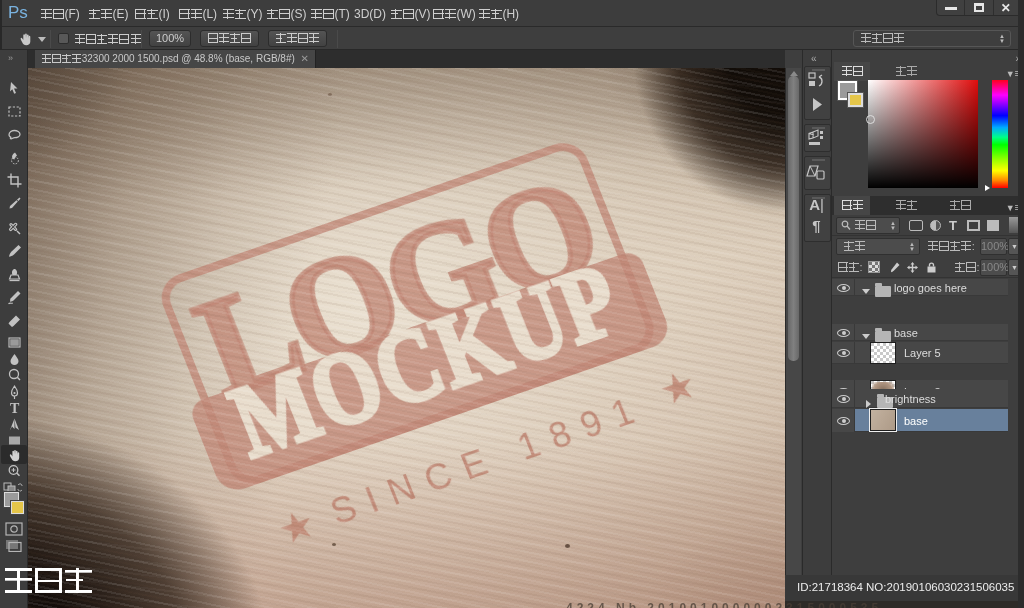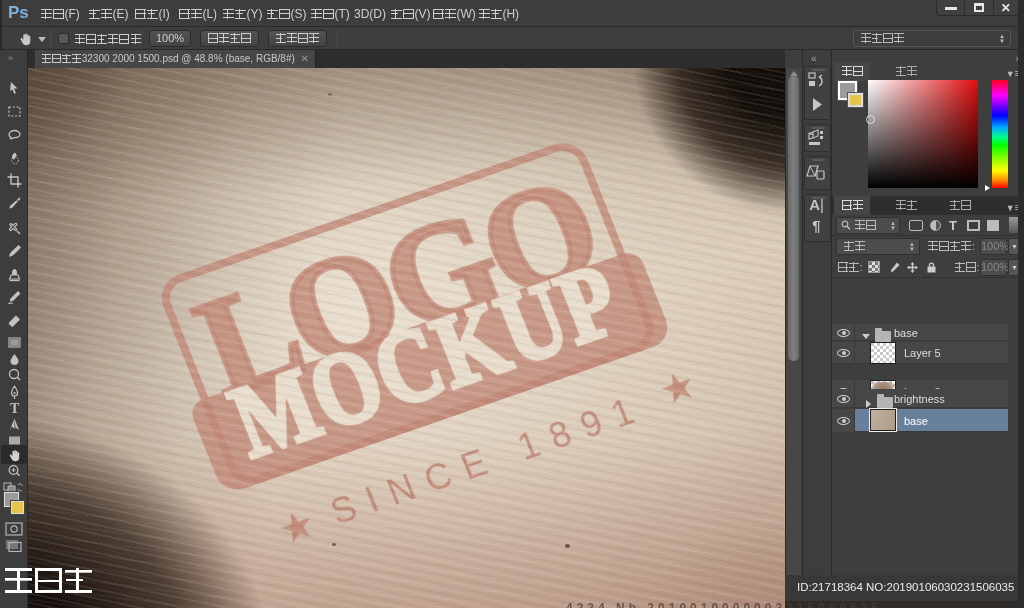--- a/index.html
+++ b/index.html
@@ -21,21 +21,21 @@
  linear-gradient(currentColor,currentColor) 0 100%/100% .11em no-repeat}
 .z.c{background:
  linear-gradient(currentColor,currentColor) 0 12%/100% .1em no-repeat,
  linear-gradient(currentColor,currentColor) 18% 50%/64% .09em no-repeat,
  linear-gradient(currentColor,currentColor) 47% 0/.11em 100% no-repeat,
  linear-gradient(currentColor,currentColor) 0 100%/100% .11em no-repeat}
 
 
 #menubar{left:0;top:0;width:1024px;height:27px;background:#3d3d3d;border-bottom:1px solid #2a2a2a;font-size:12px}
 #menubar .it{position:absolute;top:7px;white-space:nowrap;color:#cfcfcf}
-#pslogo{position:absolute;left:8px;top:3px;font-size:17px;font-weight:bold;color:#7ab3e0}
+#pslogo{position:absolute;left:8px;top:3px;font-size:17px;font-weight:normal;color:#7ab3e0}
 #winbtn{position:absolute;right:2px;top:0;width:86px;height:16px;background:#404040;border:1px solid #2b2b2b;border-top:none;border-radius:0 0 4px 4px;display:flex}
 #winbtn>div{flex:1;border-right:1px solid #2e2e2e;position:relative}
 #winbtn>div:last-child{border-right:none}
 #optbar{left:0;top:28px;width:1024px;height:22px;background:#3e3e3e;border-bottom:1px solid #282828;font-size:11px}
 .obtn{position:absolute;top:2px;height:17px;background:linear-gradient(#545454,#424242);border:1px solid #2c2c2c;border-radius:3px;color:#ccc;text-align:center;line-height:15px}
 .osep{position:absolute;top:2px;width:1px;height:18px;background:#333;border-right:1px solid #4a4a4a}
 
 #tabbar{left:0;top:50px;width:785px;height:18px;background:#2d2d2d}
 #dtab{position:absolute;left:35px;top:0;height:18px;background:#464646;border-right:1px solid #222;color:#c9c9c9;font-size:10px;line-height:18px;padding:0 6px}
 
@@ -405,20 +405,27 @@
           </svg></div>
       <div class="abs" style="left:93px;top:2px"><svg width="13" height="13">
             <rect x="2.5" y="5.5" width="8" height="6" fill="#ccc"></rect>
             <path d="M4.5 5.5 V4 C4.5 1.5 8.5 1.5 8.5 4 V5.5" fill="none" stroke="#ccc" stroke-width="1.4"></path>
           </svg></div>
       <div class="abs" style="left:122px;top:3px;font-size:11px;color:#bbb"><i class="z c"></i><i class="z b"></i>:</div>
       <div class="fld" style="left:148px;top:1px;width:27px;text-align:center;color:#888">100%</div>
       <div class="abs" style="left:176px;top:1px;width:13px;height:17px;background:#555;border:1px solid #303030;border-radius:2px;text-align:center;font-size:7px;line-height:15px;color:#ccc">▼</div>
     </div>
 
+    <div class="row" style="top:83px;height:17px;width:176px">
+      <div class="eyecol" style="height:17px">
+          <div class="eye"></div>
+        </div>
+      <div class="abs" style="left:30px;top:3px"><span class="tri"></span><span class="fold"></span></div>
+      <div class="lname abs" style="left:62px;top:3px">logo goes here</div>
+    </div>
     <div class="row" style="top:128px;height:17px;width:176px">
       <div class="eyecol" style="height:17px">
           <div class="eye"></div>
         </div>
       <div class="abs" style="left:30px;top:3px"><span class="tri"></span><span class="fold"></span></div>
       <div class="lname abs" style="left:62px;top:3px">base</div>
     </div>
     <div class="row" style="top:146px;height:22px;width:176px">
       <div class="eyecol" style="height:22px">
           <div class="eye"></div>
@@ -433,21 +440,21 @@
       <div class="thumb" style="left:38px;top:0">
           <div style="position:absolute;inset:1px;background:radial-gradient(ellipse at 50% 45%,#86705e,#b09682 55%,rgba(176,150,130,.15) 85%)"></div>
         </div>
       <div class="lname abs" style="left:72px;top:6px">Layer 3</div>
     </div>
     <div class="row" style="top:193px;height:19px;width:176px">
       <div class="eyecol" style="height:19px">
           <div class="eye"></div>
         </div>
       <div class="abs" style="left:34px;top:4px"><span class="trir"></span><span class="fold"></span></div>
-      <div class="lname abs" style="left:62px;top:4px">brightness</div>
+      <div class="lname abs" style="left:53px;top:4px">brightness</div>
     </div>
     <div class="row" style="top:213px;height:23px;width:176px;background:#68809c">
       <div class="eyecol" style="height:23px;background:#474747">
           <div class="eye"></div>
         </div>
       <div class="thumb" style="left:38px;top:0;background:linear-gradient(120deg,#c3b2a0,#ad9a87);box-shadow:0 0 0 1px #eee"></div>
       <div class="lname abs" style="left:72px;top:6px;color:#fff">base</div>
     </div>
   </div>
 </div>

